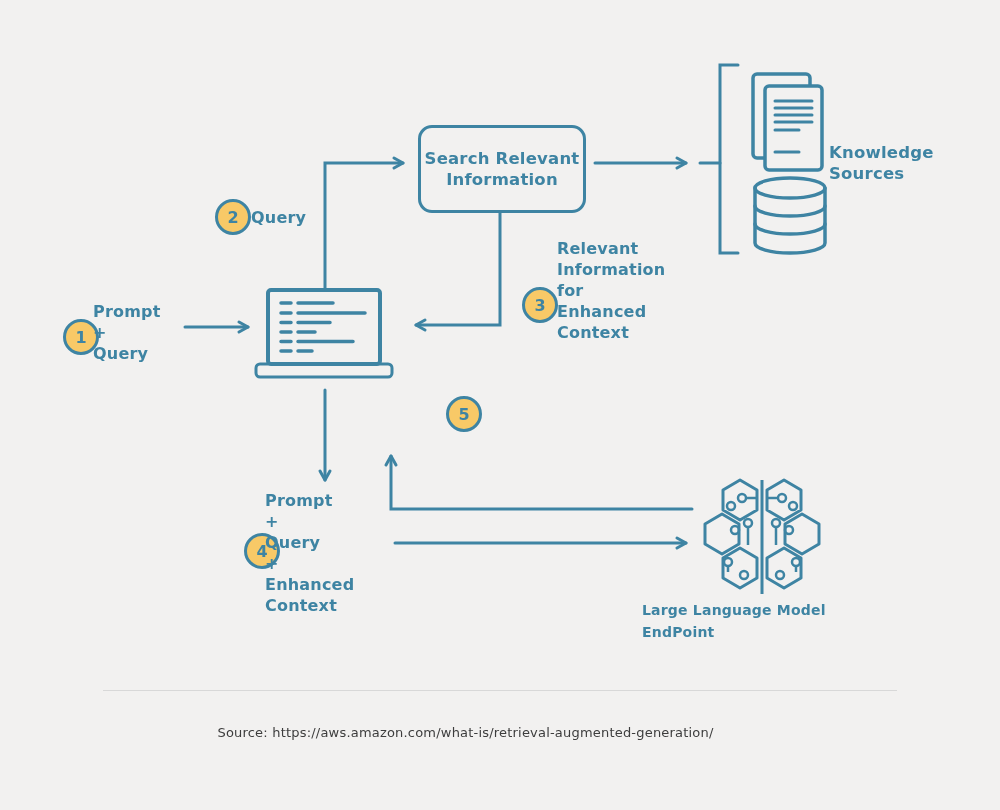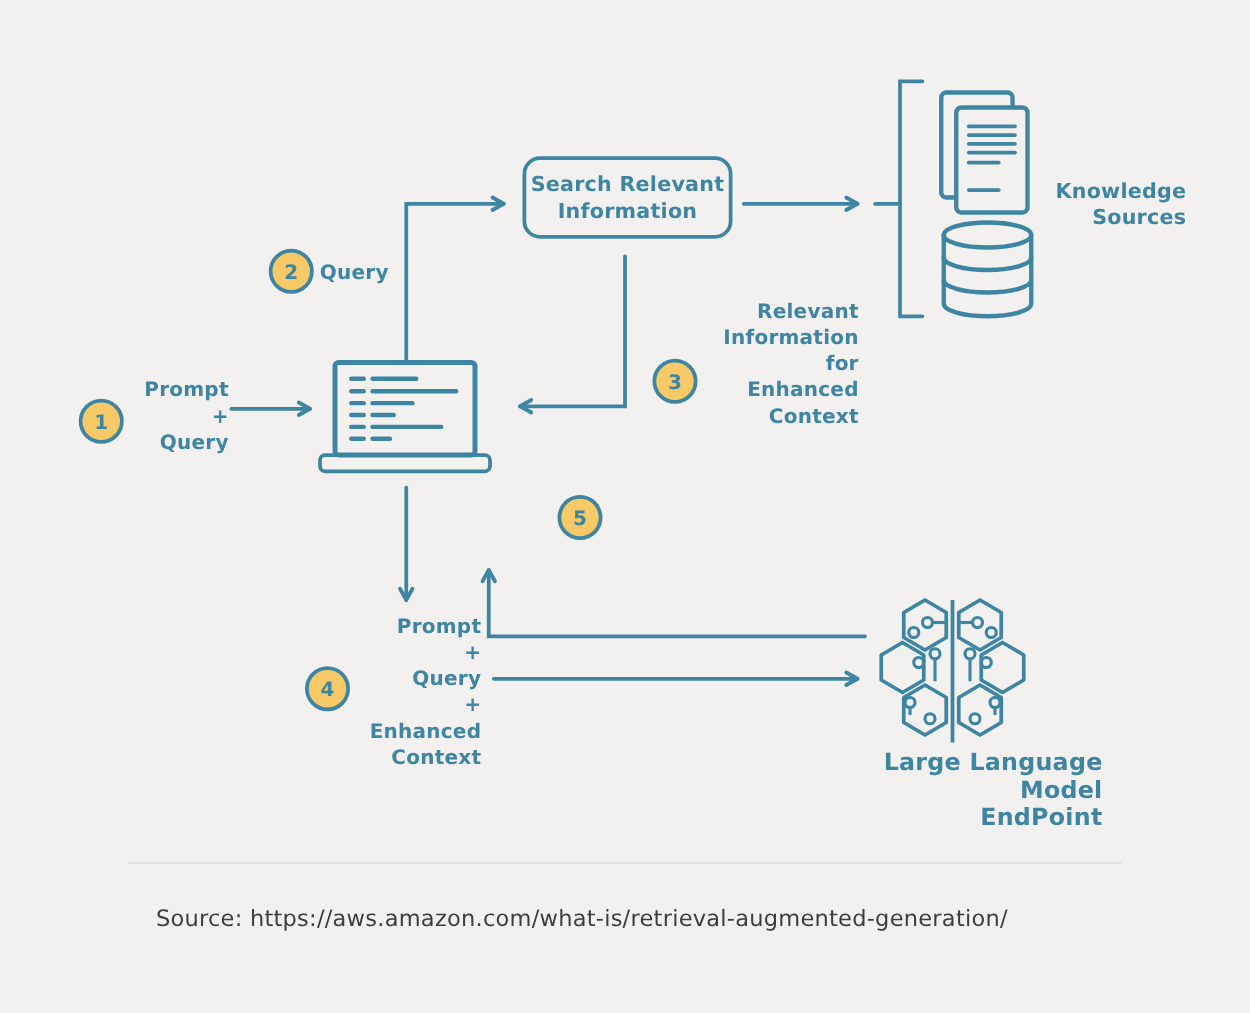--- a/index.html
+++ b/index.html
@@ -5,40 +5,40 @@
   :root{
     --teal:#3e84a3; --yellow:#f8c967; --bg:#f2f1f0; --divider:#d8d8d8; --source-text:#3d3d3d;
   }
   *{box-sizing:border-box;}
   body{margin:0;background:var(--bg);font-family:"DejaVu Sans","Liberation Sans",sans-serif;}
   .canvas{position:relative;width:1000px;height:810px;background:var(--bg);overflow:hidden;}
   svg.layer{position:absolute;left:0;top:0;width:1000px;height:810px;}
   .st{stroke:var(--teal);fill:none;}
   .st-fill-bg{stroke:var(--teal);fill:var(--bg);}
   .label{
-    position:absolute;color:var(--teal);font-weight:bold;text-align:right;
+    position:absolute;color:var(--teal);font-weight:bold;text-align:left;
     white-space:pre-line;font-size:16px;line-height:21px;letter-spacing:.2px;
   }
   .badge{
     position:absolute;width:36px;height:36px;border-radius:50%;
     background:var(--yellow);border:3px solid var(--teal);
     display:flex;align-items:center;justify-content:center;
     color:var(--teal);font-weight:bold;font-size:16px;
   }
   .node-box{
-    position:absolute;left:418px;top:125px;width:168px;height:66px;
+    position:absolute;left:418px;top:125px;width:168px;height:88px;
     border:3px solid var(--teal);border-radius:14px;
     display:flex;align-items:center;justify-content:center;
     color:var(--teal);font-weight:bold;font-size:16.5px;line-height:21px;
     text-align:center;white-space:pre-line;background:var(--bg);letter-spacing:.2px;
   }
   .divider{position:absolute;left:103px;top:690px;width:794px;height:1px;background:var(--divider);}
   .source{
     position:absolute;left:0;top:725px;width:931px;text-align:center;
-    color:var(--source-text);font-size:18px;letter-spacing:.2px;
+    color:var(--source-text);font-size:13px;letter-spacing:.2px;
   }
 </style>
 </head>
 <body>
 
 <div class="canvas">
 
   <svg class="layer" viewBox="0 0 1000 810" xmlns="http://www.w3.org/2000/svg">
     <defs>
       <marker id="arw" markerUnits="userSpaceOnUse" markerWidth="18" markerHeight="18" refX="12" refY="8" orient="auto">
@@ -175,19 +175,19 @@
 Context</div>
   <div class="label" style="left:265px;top:490px;width:120px;">Prompt
 +
 Query
 +
 Enhanced
 Context</div>
 
   <div class="label" style="left:829px;top:142px;width:120px;font-size:16.5px;">Knowledge
 Sources</div>
-  <div class="label" style="left:642px;top:599px;width:240px;font-size:19px;line-height:22px;">Large Language Model
+  <div class="label" style="left:642px;top:599px;width:240px;font-size:14px;line-height:22px;">Large Language Model
 EndPoint</div>
 
   <div class="divider"></div>
   <div class="source">Source: https://aws.amazon.com/what-is/retrieval-augmented-generation/</div>
 
 </div>
 
 </body></html>

